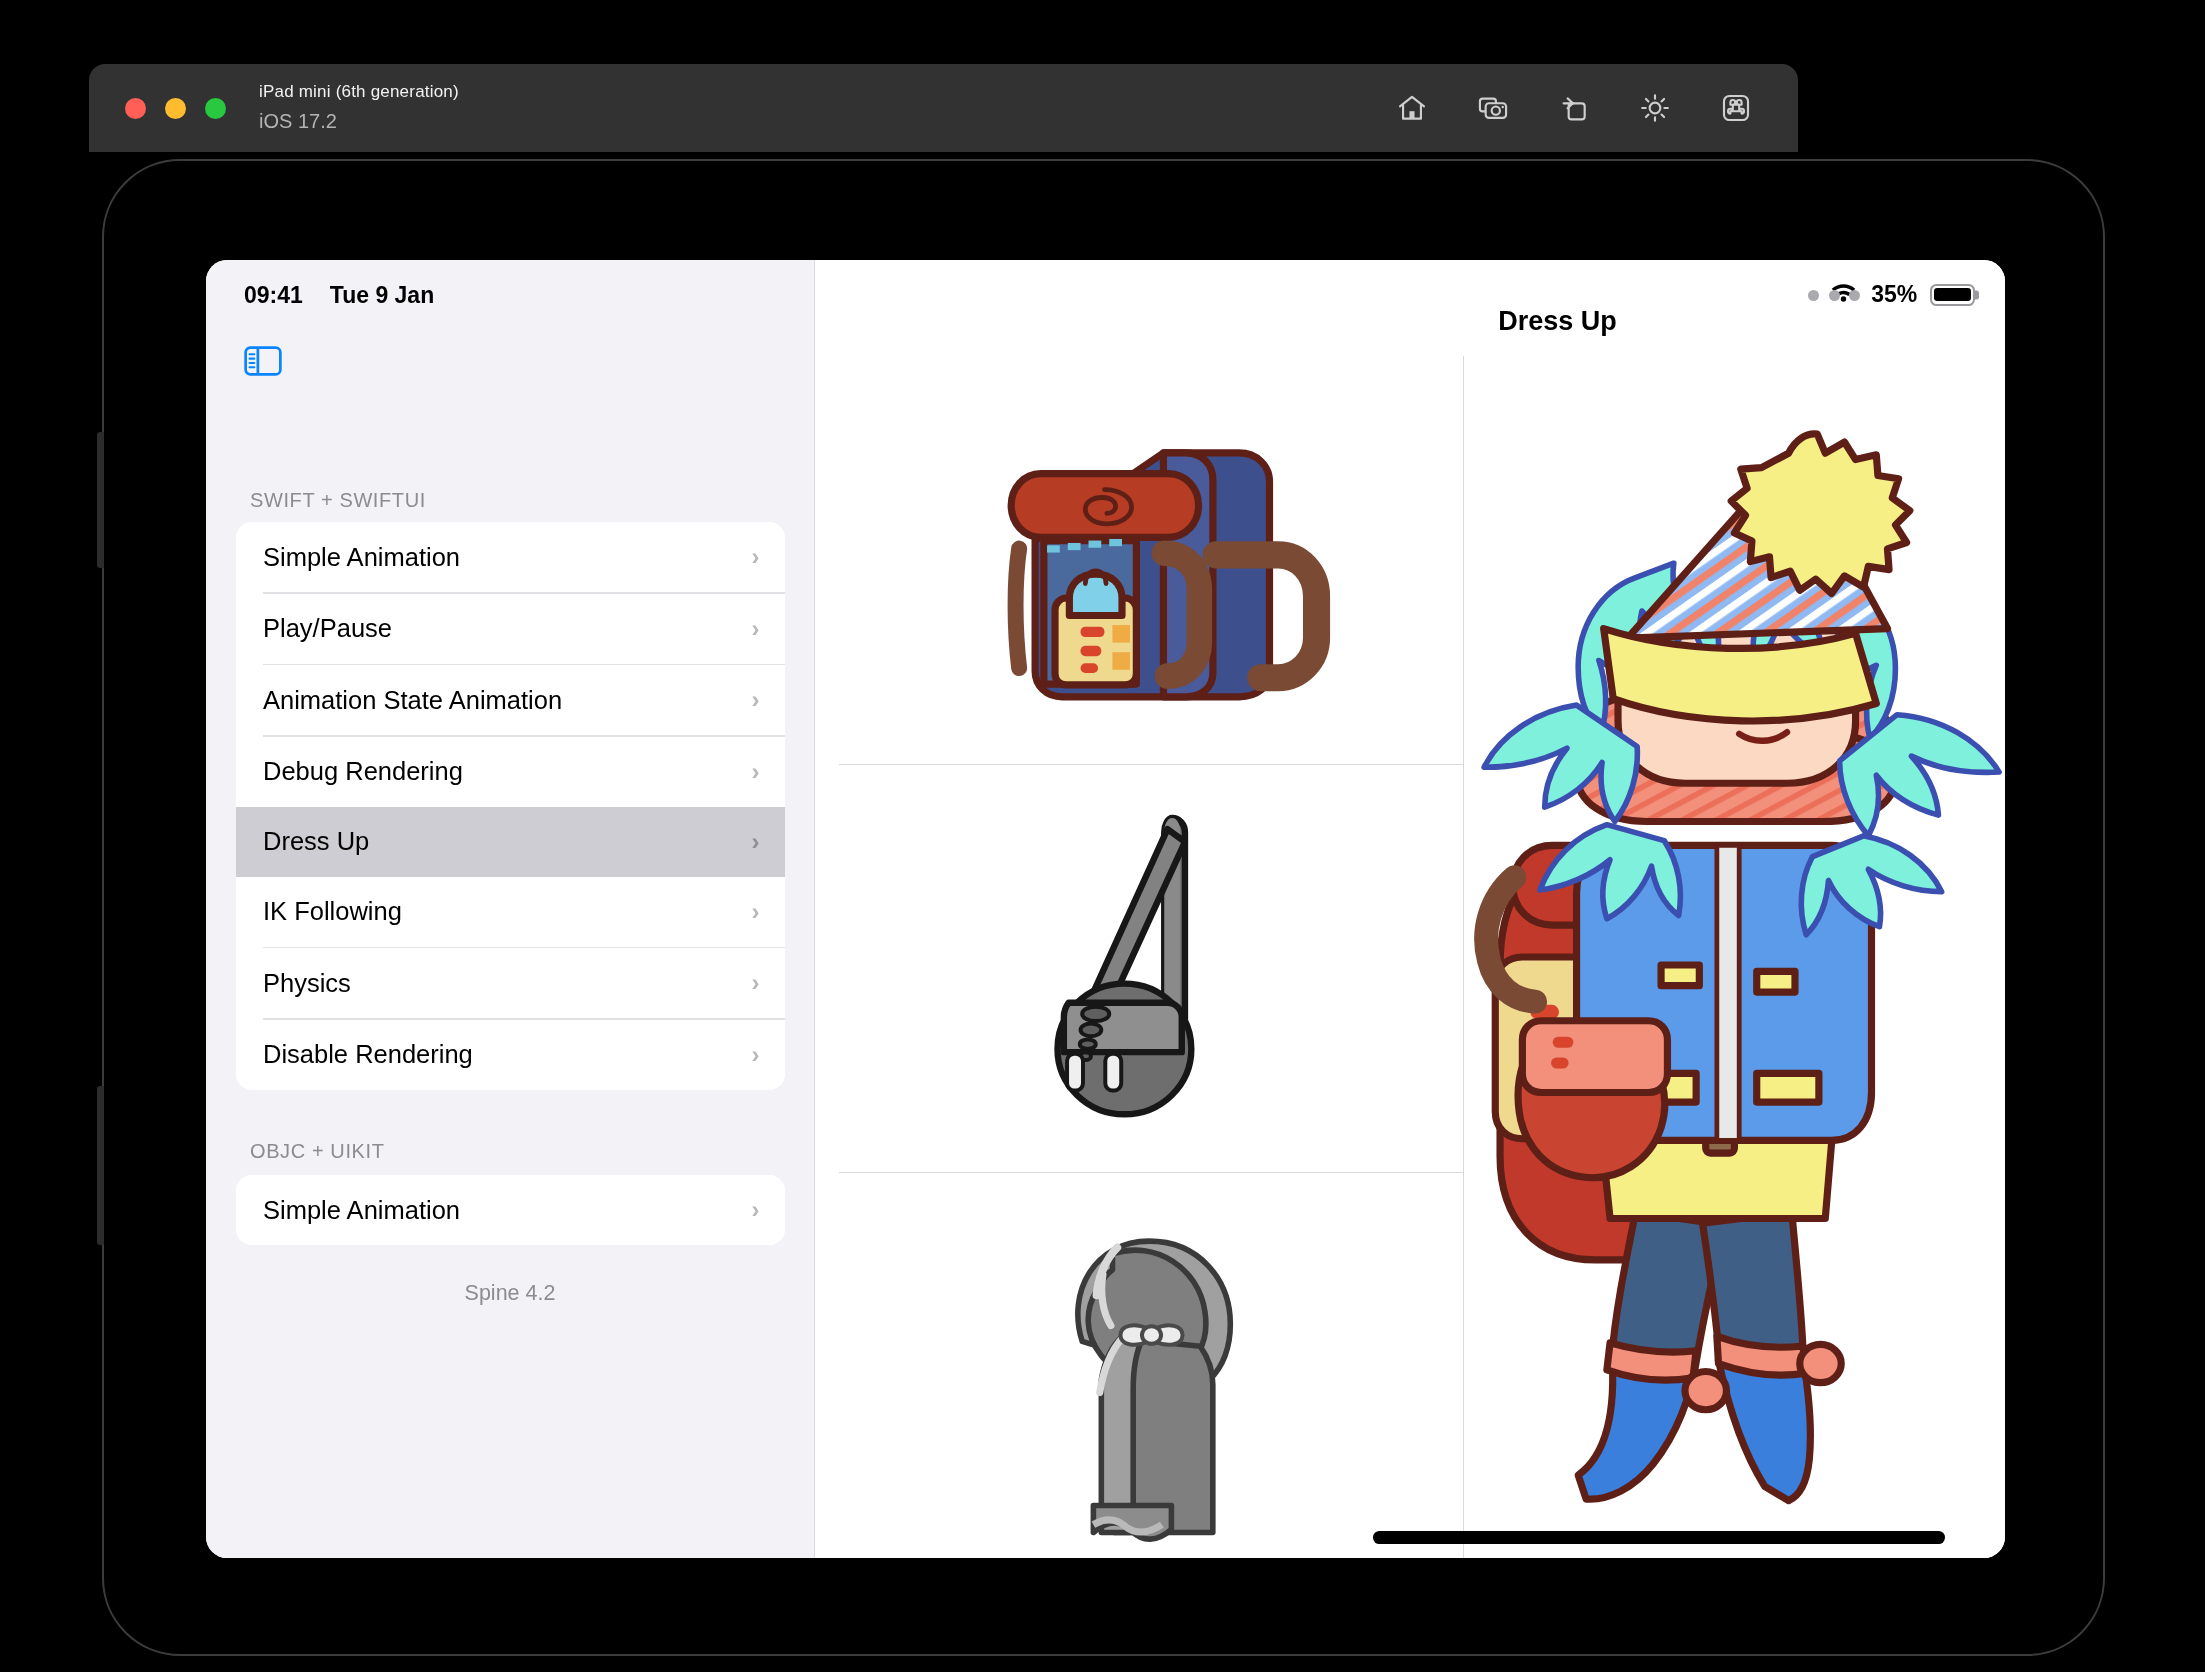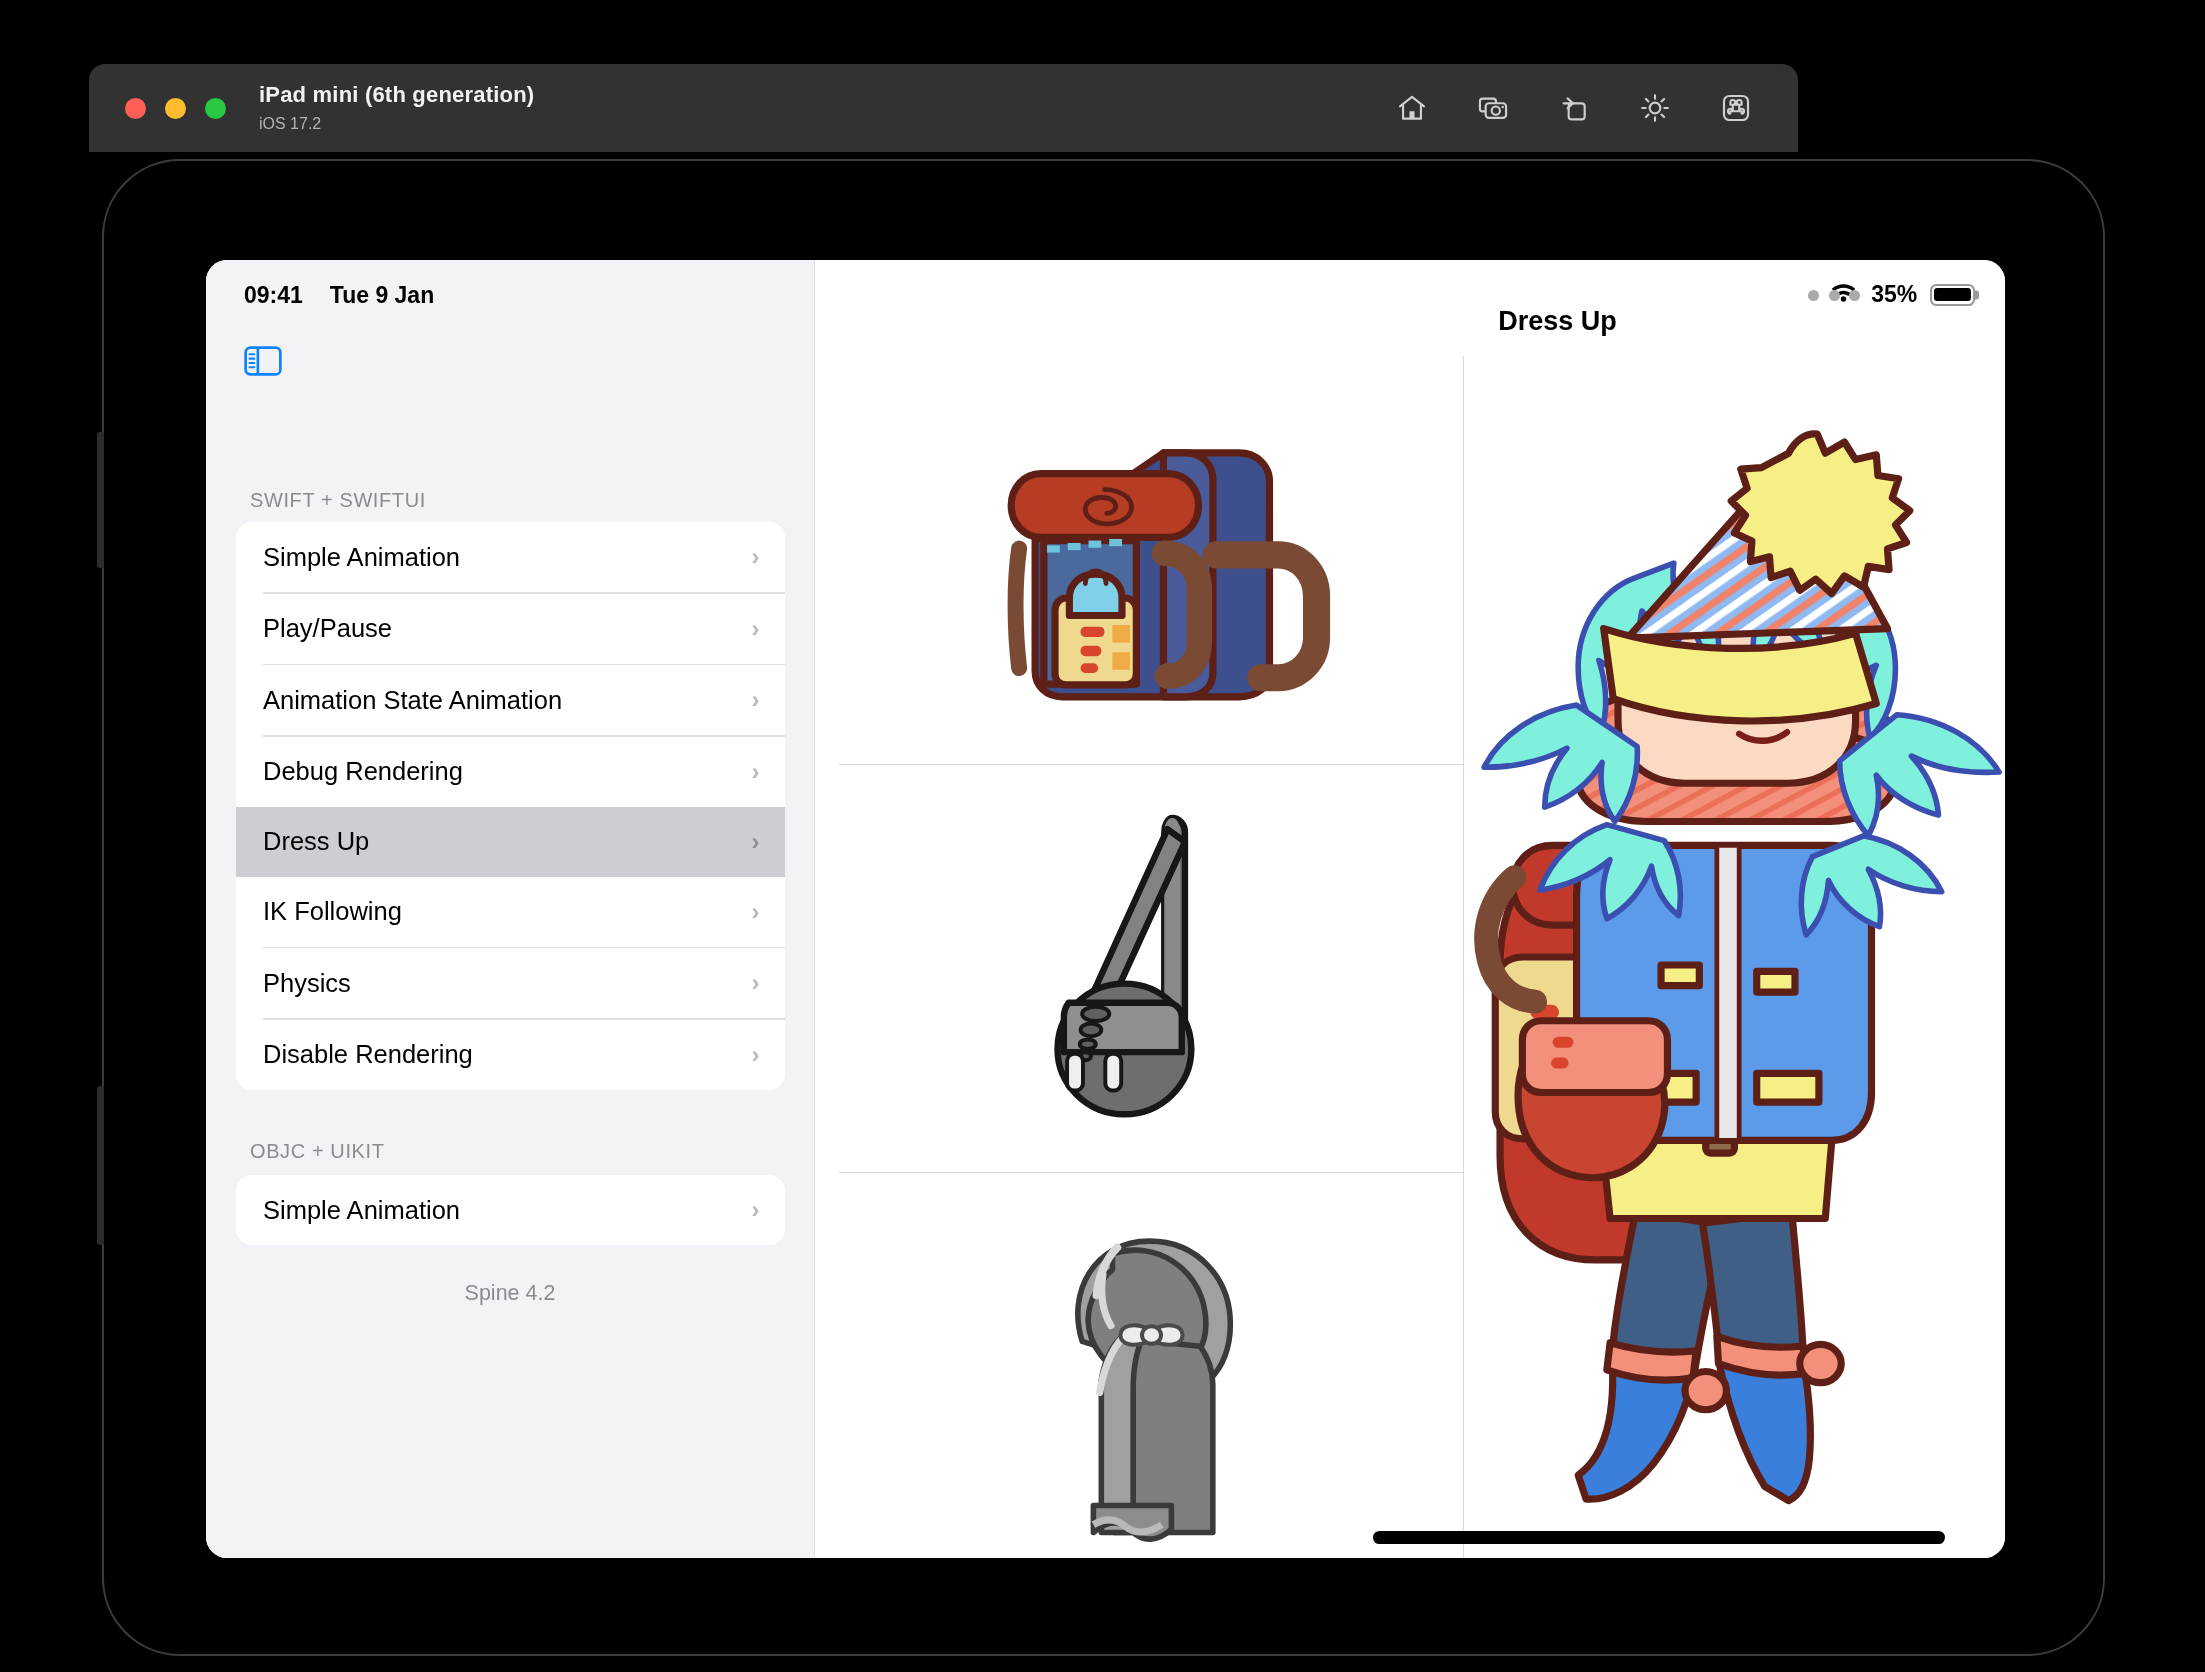--- a/index.html
+++ b/index.html
@@ -18,22 +18,22 @@
     background: #323232;
     border-radius: 16px 16px 0 0;
     display: flex; align-items: center;
   }
   .traffic { display: flex; gap: 19px; margin-left: 36px; }
   .dot { width: 21px; height: 21px; border-radius: 50%; }
   .dot.red { background: #ff5f57; }
   .dot.yellow { background: #febc2e; }
   .dot.green { background: #28c840; }
   .sim-titles { margin-left: 33px; display: flex; flex-direction: column; justify-content: center; }
-  .sim-device { color: #f2f2f2; font-size: 22px; font-weight: bold; letter-spacing: 0.2px; line-height: 1.18; }
-  .sim-os { color: #b3b3b3; font-size: 16px; line-height: 1.25; margin-top: 7px; }
+  .sim-device { color: #f2f2f2; font-size: 17px; font-weight: normal; letter-spacing: 0.2px; line-height: 1.18; }
+  .sim-os { color: #b3b3b3; font-size: 20px; line-height: 1.25; margin-top: 7px; }
   .sim-tools { margin-left: auto; margin-right: 45px; display: flex; align-items: center; gap: 46px; }
   .tool-ic { width: 35px; height: 35px; display: flex; align-items: center; justify-content: center; }
   .tool-ic svg { display: block; }
 
   
   .device {
     position: absolute; left: 102px; top: 159px;
     width: 2003px; height: 1497px;
     background: #000;
     border: 2.4px solid #3c3c3c;

